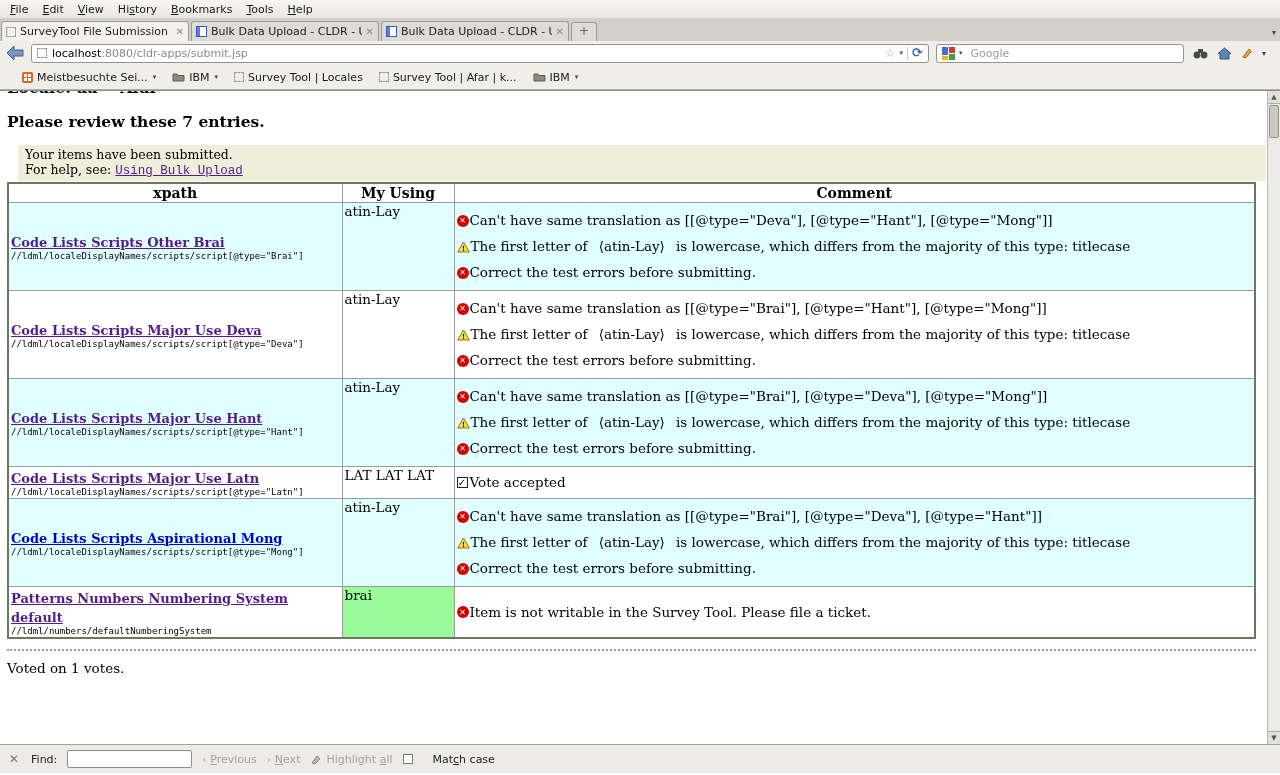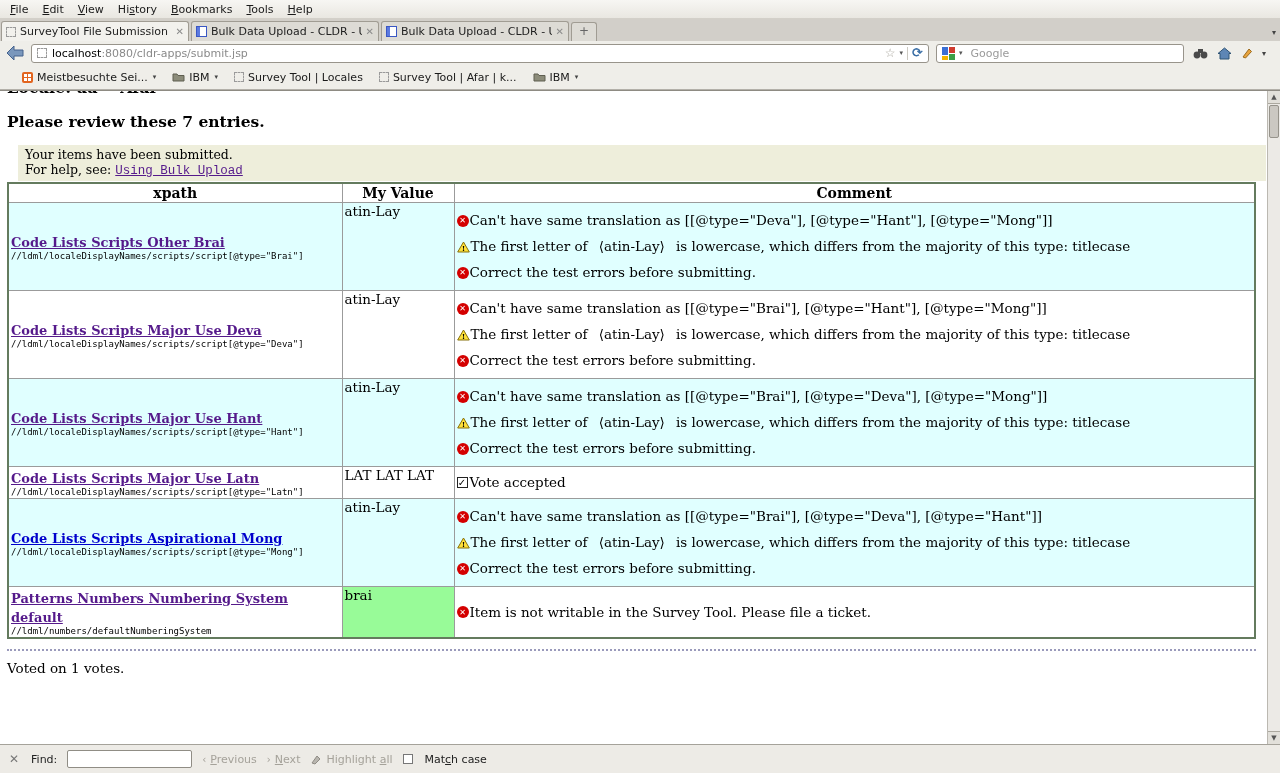--- a/index.html
+++ b/index.html
@@ -111,21 +111,21 @@
   
   .findbar { height:29px; background:#EDEBE6; border-top:1px solid #A5A29A;
              display:flex; align-items:center; gap:10px; padding:0 9px; font-size:11px;
              color:#222; }
   .fb-close { color:#777; font-weight:bold; font-size:12px; }
   .fb-label { margin-left:2px; }
   .fb-input { width:125px; height:18px; border:1px solid #908D85; border-radius:2px;
               background:#fff; font-size:11px; padding:0 3px; }
   .fb-disabled { color:#A5A29A; display:flex; align-items:center; gap:4px; }
   .fb-chev { font-size:10px; }
-  .fb-match { display:flex; align-items:center; gap:12px; }
+  .fb-match { display:flex; align-items:center; gap:20px; }
   .fb-checkbox { width:10px; height:10px; border:1px solid #777; background:#fff;
                  display:inline-block; }
 </style>
 </head>
 <body>
 
 <div class="menubar">
     <span class="menu-item"><u>F</u>ile</span>
     <span class="menu-item"><u>E</u>dit</span>
     <span class="menu-item"><u>V</u>iew</span>
@@ -256,21 +256,21 @@
 
     <table class="review">
       <colgroup>
           <col style="width:334px">
           <col style="width:112px">
           <col>
         </colgroup>
       <thead>
         <tr>
           <th>xpath</th>
-          <th>My Value</th>
+          <th>My Using</th>
           <th>Comment</th>
         </tr>
       </thead>
       <tbody>
           <tr class="shade tall">
             <td class="xpath-cell"><a class="xpath-link visited" href="#">Code Lists Scripts Other Brai</a><div class="xpath-code">//ldml/localeDisplayNames/scripts/script[@type="Brai"]</div></td>
             <td class="value-cell">atin-Lay</td>
             <td class="comment-cell">
               <div class="comment-line">
                 <span class="icn-error">✕</span>

